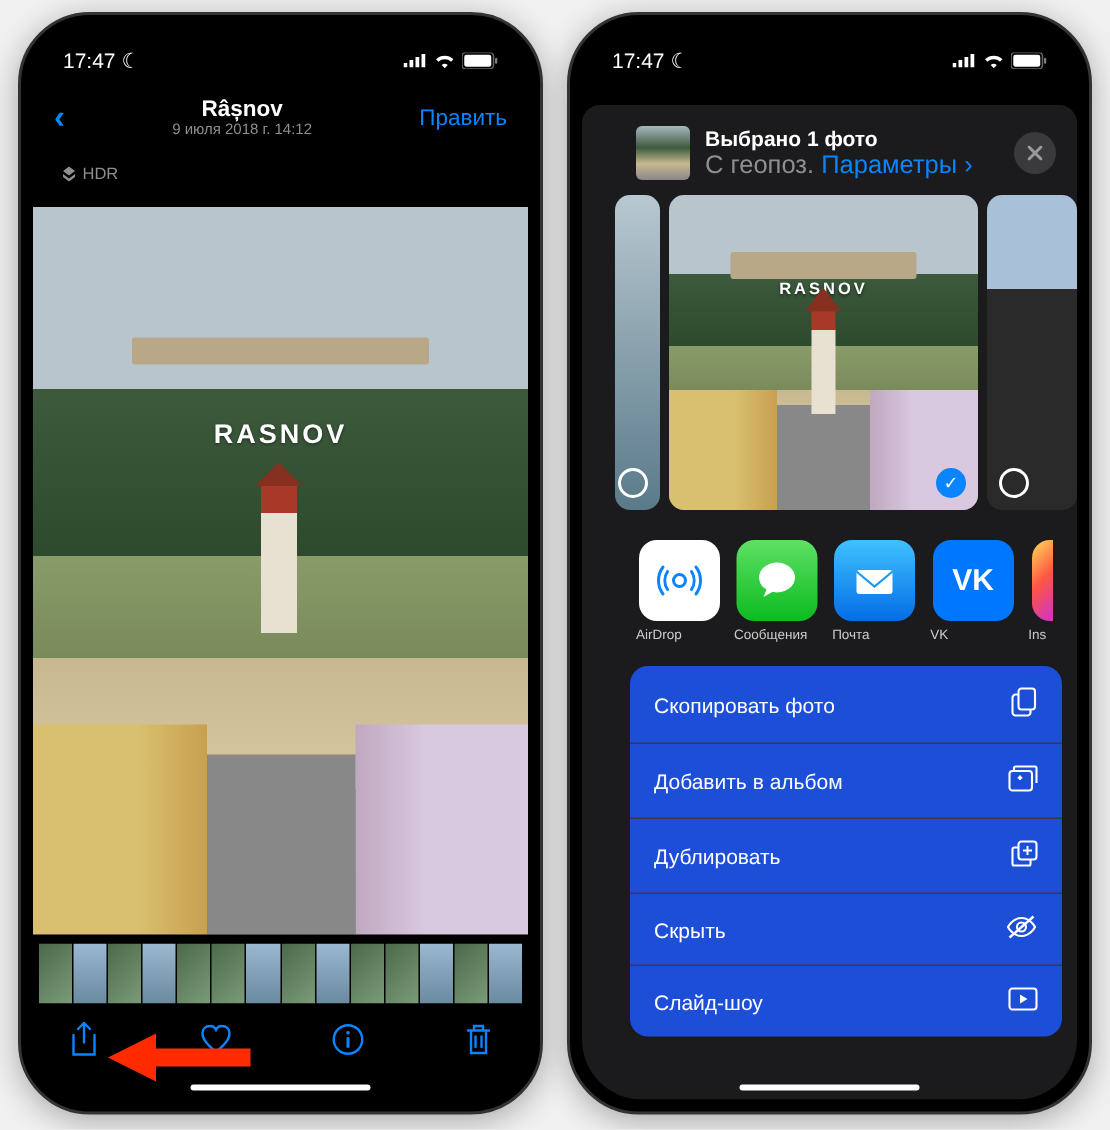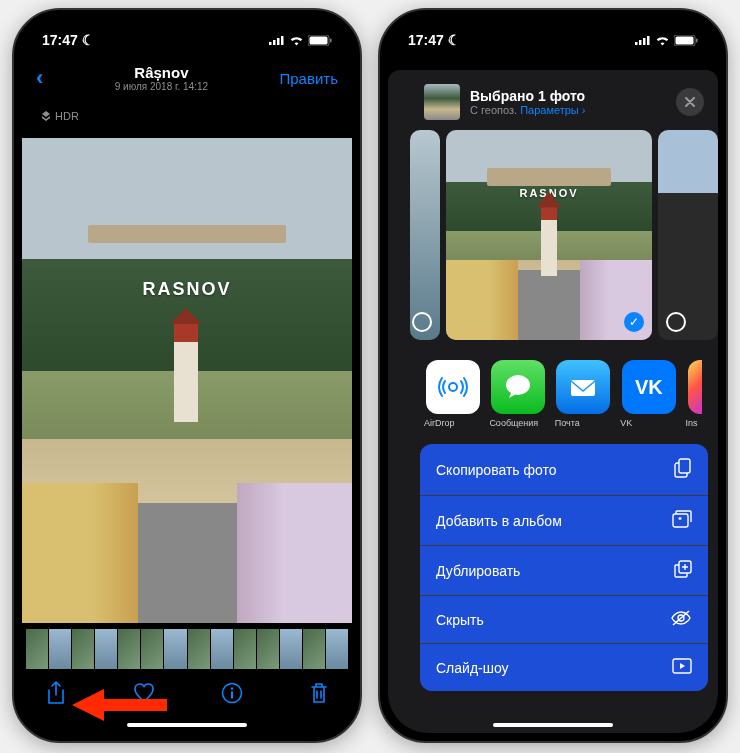--- a/index.html
+++ b/index.html
@@ -46,21 +46,21 @@
     z-index: 20;
   }
   .status-bar {
     height: 44px;
     display: flex;
     justify-content: space-between;
     align-items: center;
     padding: 0 20px;
     color: #fff;
     font-size: 14px;
-    font-weight: 700;
+    font-weight: 400;
     z-index: 15;
   }
   .status-left { display: flex; align-items: center; gap: 4px; }
   .status-right { display: flex; align-items: center; gap: 4px; }
   .status-right svg { display: block; }
   .home-indicator {
     position: absolute;
     bottom: 6px;
     left: 50%;
     transform: translateX(-50%);
@@ -203,21 +203,21 @@
     align-items: center;
     padding: 14px 14px 10px;
     gap: 10px;
   }
   .sheet-thumb {
     width: 36px; height: 36px;
     border-radius: 4px;
     background: linear-gradient(to bottom, #a8b8c0 0%, #3d5a3d 40%, #c8b890 70%, #888 100%);
   }
   .sheet-title { color: #fff; font-size: 14px; font-weight: 600; }
-  .sheet-sub { color: #8e8e93; font-size: 11px; }
+  .sheet-sub { color: #8e8e93; font-size: 17px; }
   .sheet-sub .link { color: #0a84ff; }
   .close-x {
     margin-left: auto;
     width: 28px; height: 28px;
     border-radius: 14px;
     background: #3a3a3c;
     color: #9a9a9e;
     display: flex; align-items: center; justify-content: center;
     font-size: 14px;
   }

